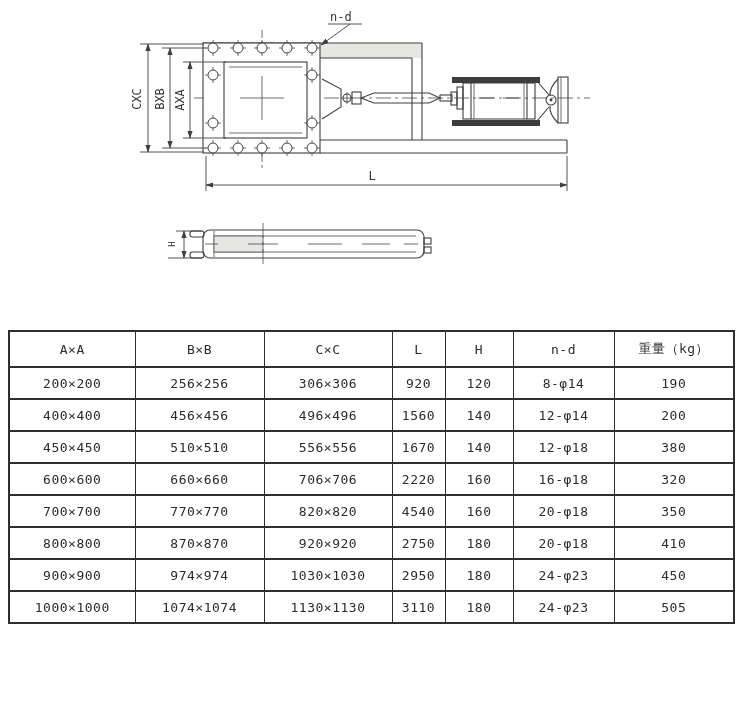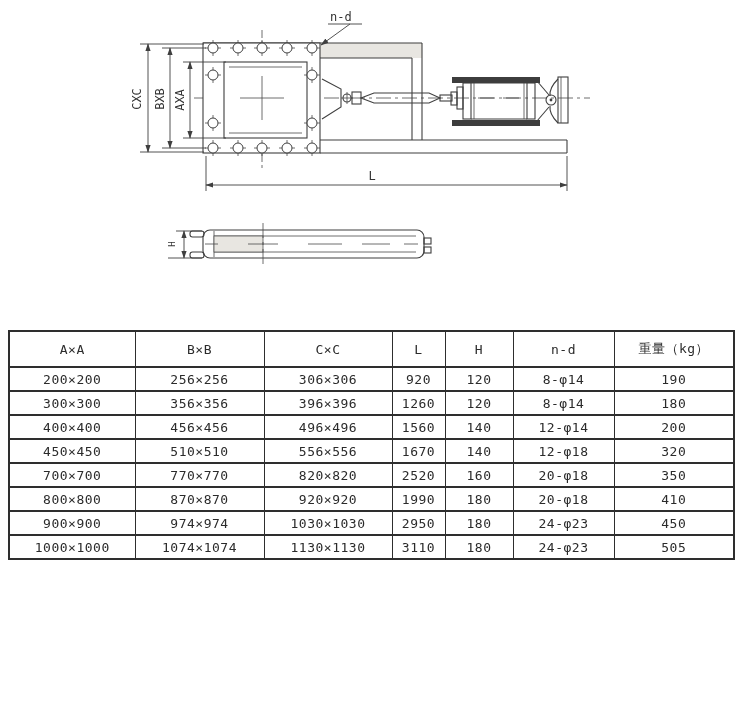--- a/index.html
+++ b/index.html
@@ -28,21 +28,21 @@
     border-collapse:collapse;table-layout:fixed;width:725px;
     border:2px solid #2e2e2e;
   }
   table.spec th,table.spec td{
     border:1px solid #2e2e2e;border-top:2px solid #2e2e2e;
     text-align:center;vertical-align:middle;
     font-size:13px;font-weight:normal;letter-spacing:.5px;
     padding:0;color:#2b2b2b;white-space:nowrap;overflow:hidden;
   }
   table.spec thead tr{height:36px;}
-  table.spec tbody tr{height:24px;}
+  table.spec tbody tr{height:32px;}
   col.c0{width:126px;} col.c1{width:129px;} col.c2{width:128px;}
   col.c3{width:53px;}  col.c4{width:68px;}  col.c5{width:101px;}
   col.c6{width:120px;}
 </style>
 </head>
 <body>
 
 <div class="drawing-area">
 <svg width="741" height="310" viewBox="0 0 741 310">
   <defs>
@@ -248,60 +248,60 @@
         <tr>
           <td>200×200</td>
           <td>256×256</td>
           <td>306×306</td>
           <td>920</td>
           <td>120</td>
           <td>8-φ14</td>
           <td>190</td>
         </tr>
         <tr>
-          <td>300×300</td>
-          <td>356×356</td>
-          <td>396×396</td>
-          <td>1260</td>
-          <td>120</td>
-          <td>8-φ14</td>
-          <td>180</td>
-        </tr>
-        <tr>
           <td>400×400</td>
           <td>456×456</td>
           <td>496×496</td>
           <td>1560</td>
           <td>140</td>
           <td>12-φ14</td>
           <td>200</td>
         </tr>
         <tr>
           <td>450×450</td>
           <td>510×510</td>
           <td>556×556</td>
           <td>1670</td>
           <td>140</td>
           <td>12-φ18</td>
+          <td>380</td>
+        </tr>
+        <tr>
+          <td>600×600</td>
+          <td>660×660</td>
+          <td>706×706</td>
+          <td>2220</td>
+          <td>160</td>
+          <td>16-φ18</td>
           <td>320</td>
         </tr>
         <tr>
           <td>700×700</td>
           <td>770×770</td>
           <td>820×820</td>
-          <td>2520</td>
+          <td>4540</td>
           <td>160</td>
           <td>20-φ18</td>
           <td>350</td>
         </tr>
         <tr>
           <td>800×800</td>
           <td>870×870</td>
           <td>920×920</td>
-          <td>1990</td>
+          <td>2750</td>
           <td>180</td>
           <td>20-φ18</td>
           <td>410</td>
         </tr>
         <tr>
           <td>900×900</td>
           <td>974×974</td>
           <td>1030×1030</td>
           <td>2950</td>
           <td>180</td>

